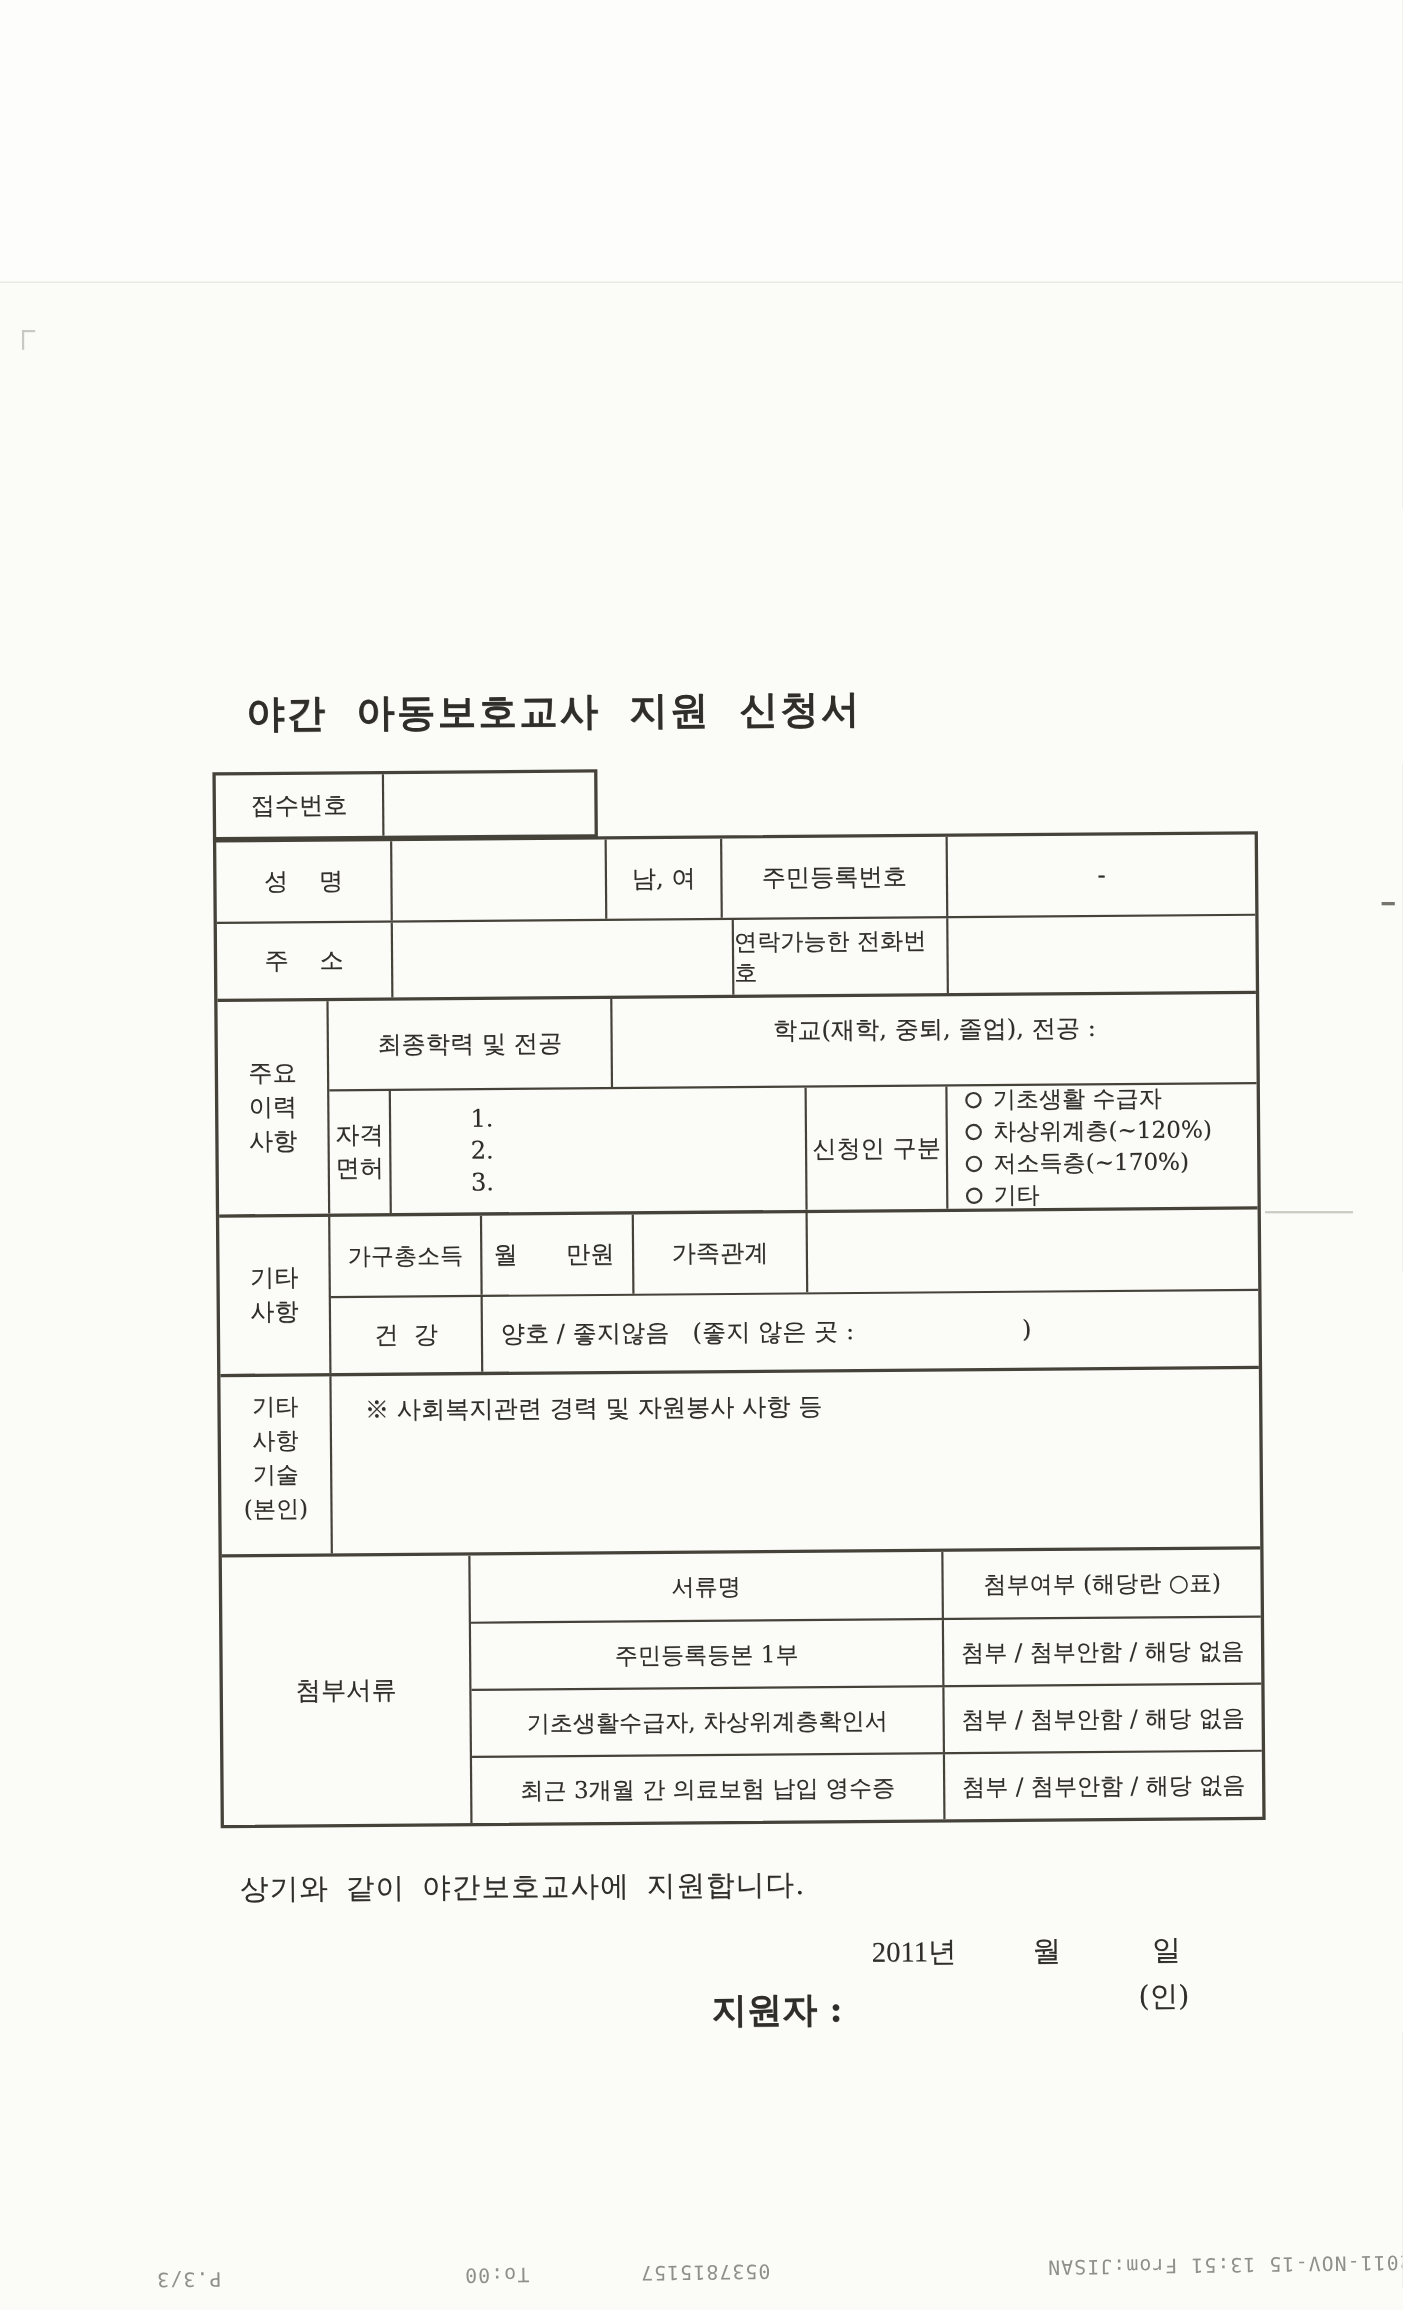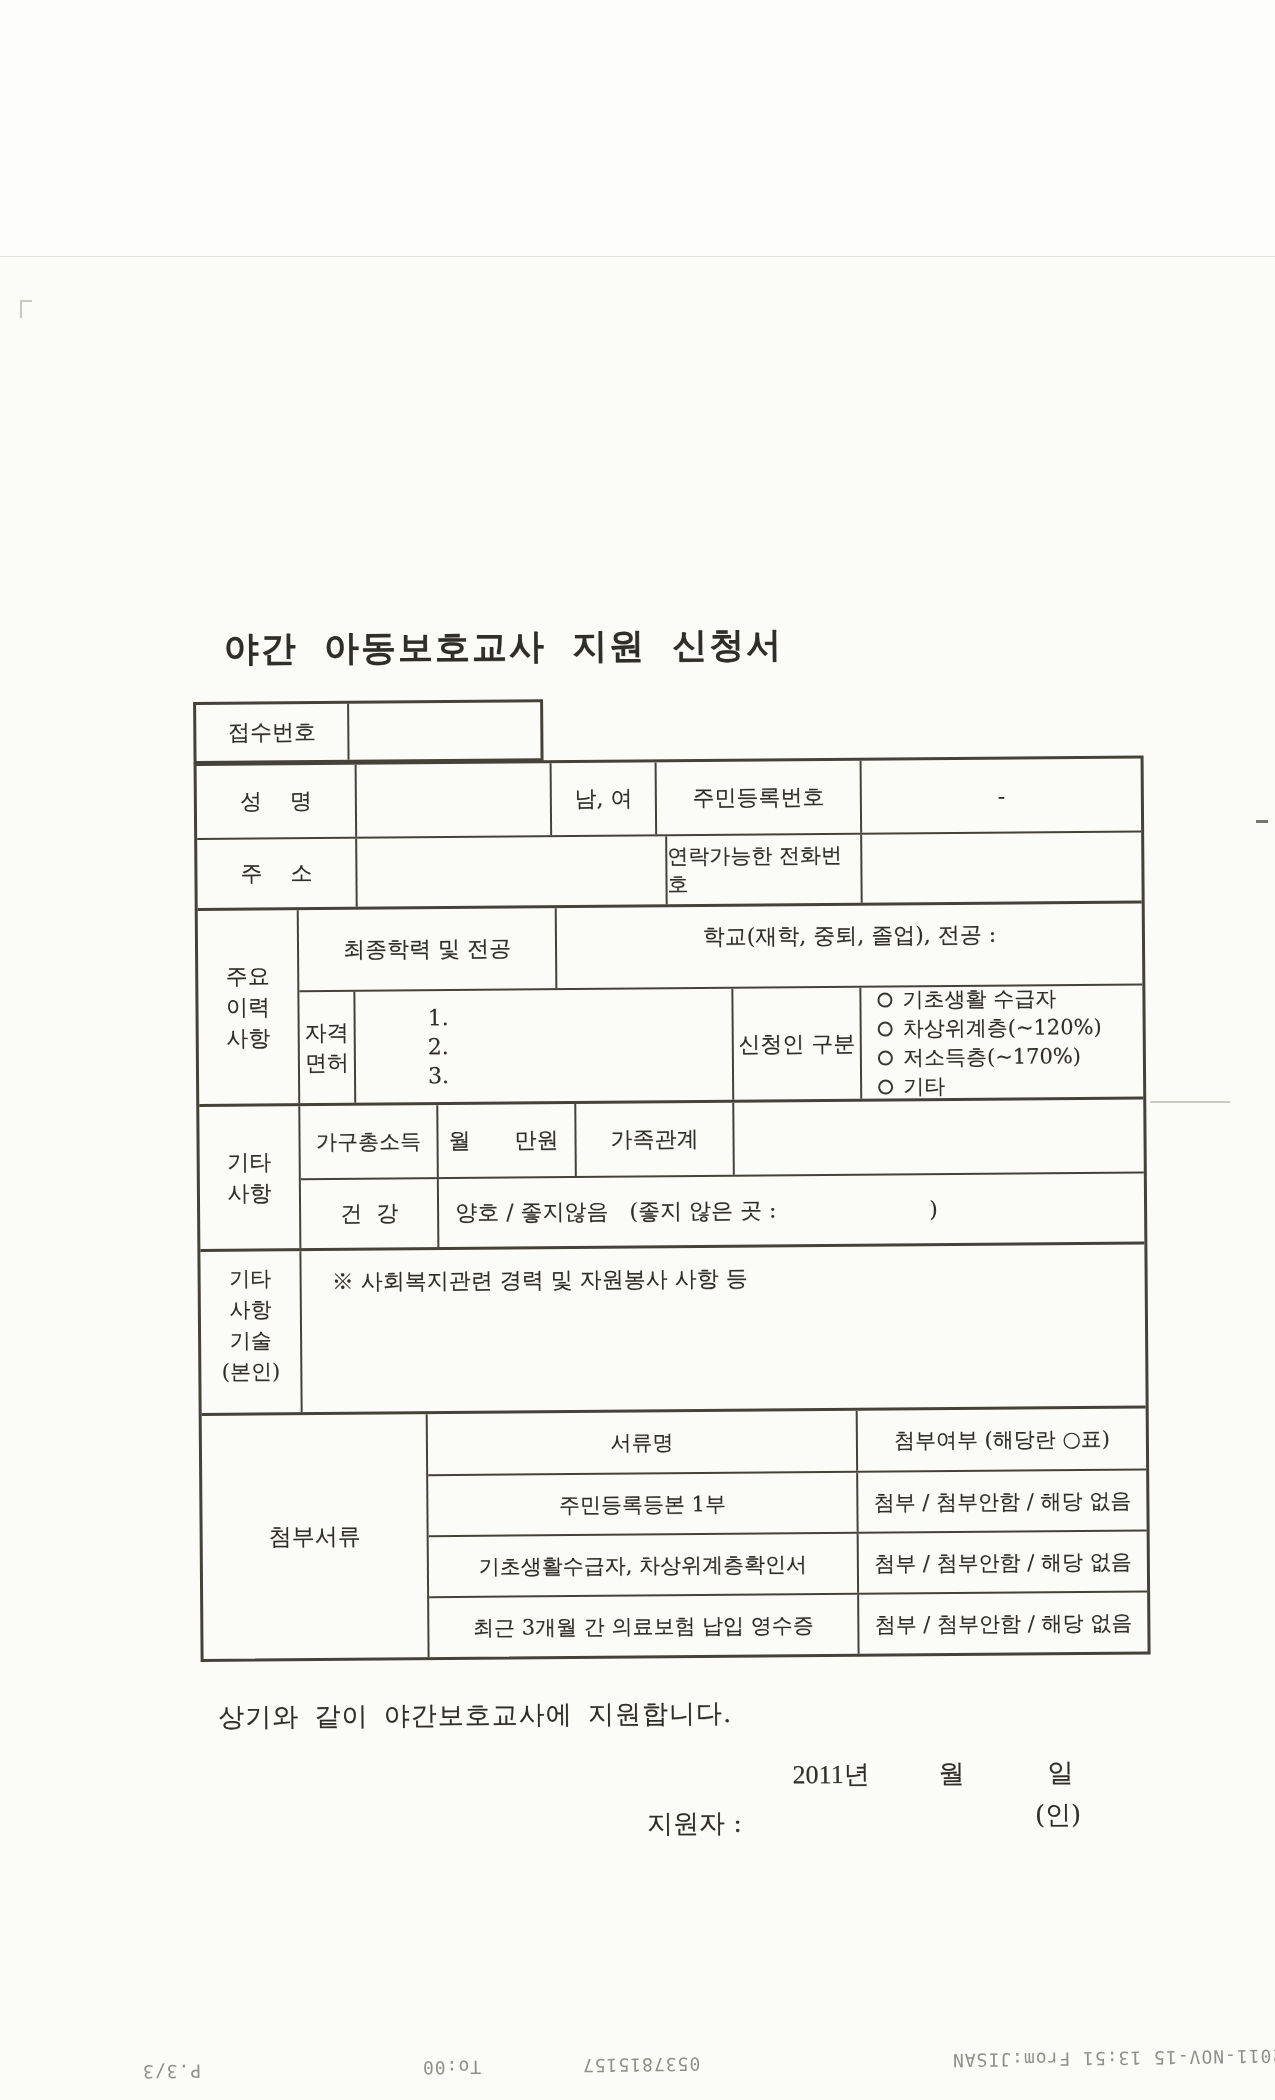--- a/index.html
+++ b/index.html
@@ -87,21 +87,21 @@
   .rowE{display:flex;height:61px;}
   .rowEh{height:60px;}
   .cE-doc{flex:1;border-right:2px solid #45423a;font-size:21px;}
   .cE-att{width:288px;font-size:21px;}
 
   
   .statement{position:absolute;left:214px;top:1700px;font-size:26px;letter-spacing:1px;word-spacing:6px;}
   .yr{position:absolute;left:788px;top:1762px;font-size:26px;font-family:Liberation Serif, serif;}
   .mo{position:absolute;left:934px;top:1762px;font-size:26px;}
   .dy{position:absolute;left:1043px;top:1762px;font-size:26px;}
-  .applicant{position:absolute;left:642px;top:1810px;font-size:26px;}
+  .applicant{position:absolute;left:642px;top:1810px;font-size:32px;font-weight:bold;}
   .seal{position:absolute;left:1030px;top:1804px;font-size:26px;}
 
   
   .faxline{position:absolute;left:100px;top:2062px;width:1210px;height:26px;transform:rotate(-0.8deg);transform-origin:left center;
     font-family:"DejaVu Sans Mono","Liberation Mono",monospace;font-size:18px;color:#90908b;letter-spacing:1px;}
   .fx{position:absolute;top:0;display:inline-block;transform:rotate(180deg);white-space:nowrap;}
   .fx-page{left:42px;}
   .fx-to{left:322px;}
   .fx-num{left:482px;}
   .fx-from{left:852px;}

